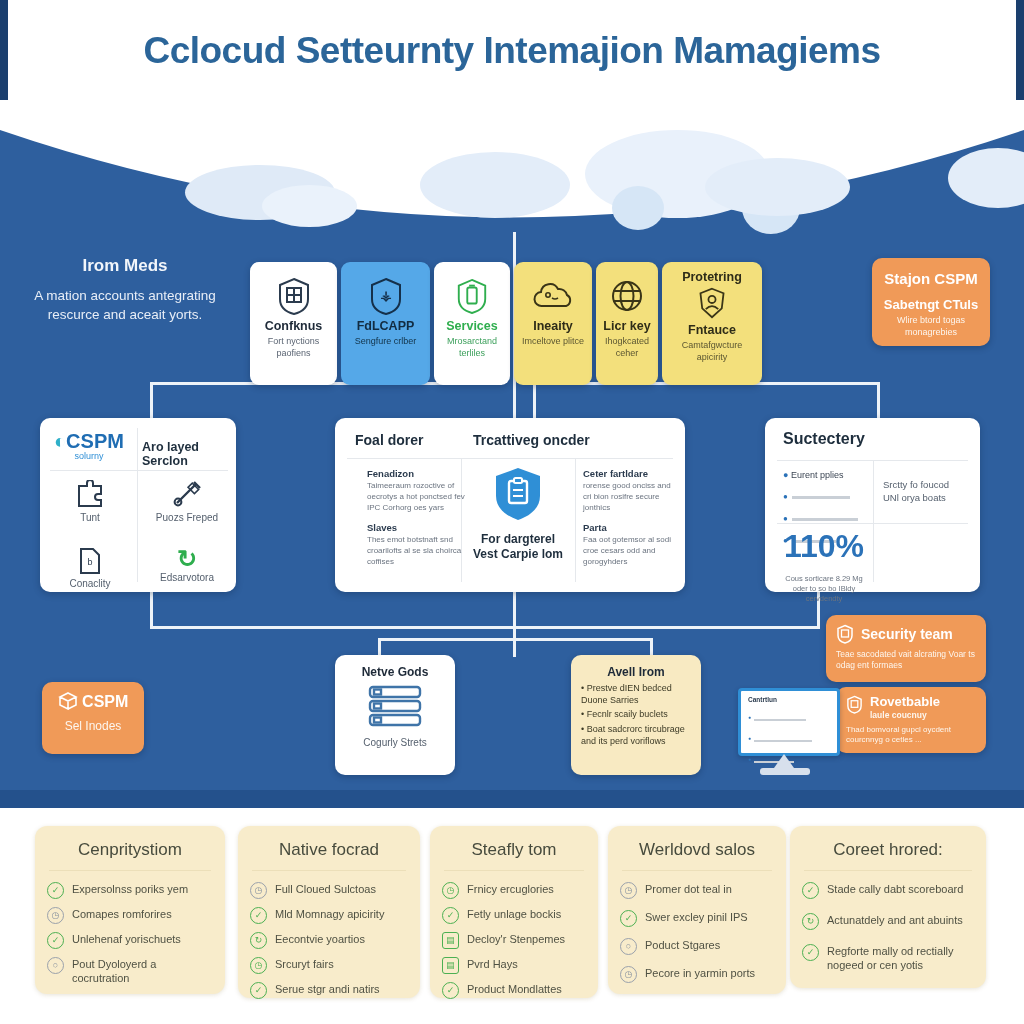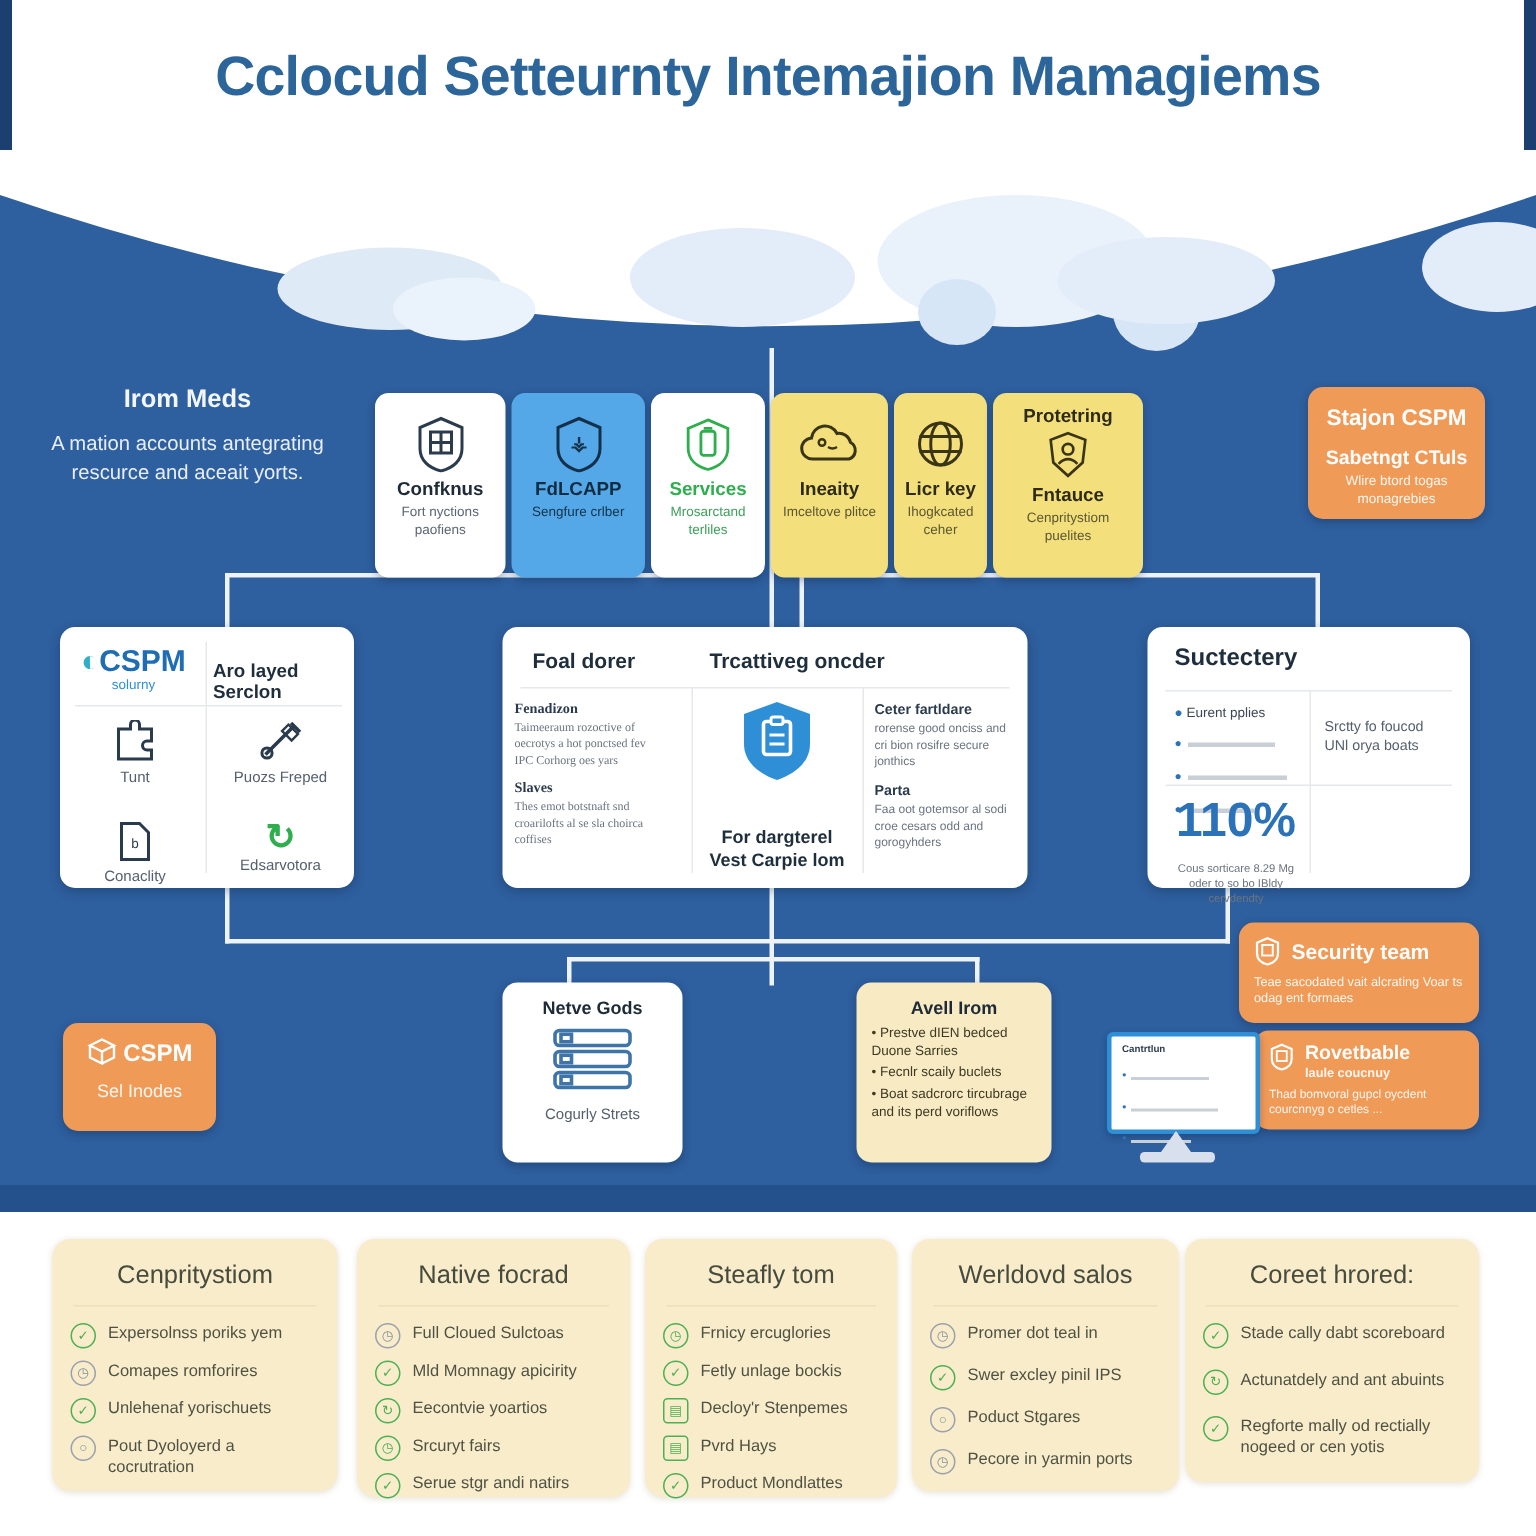--- a/index.html
+++ b/index.html
@@ -161,21 +161,21 @@
   <div class="tcard tc-yellow has-hd" style="left:662px;width:100px;">
     <div class="hd">Protetring</div>
     <div class="ic">
       <svg width="32" height="32" viewBox="0 0 36 36">
           <path d="M18 2 L31 7 L29 24 L18 34 L7 24 L5 7 Z" fill="none" stroke="#3a3517" stroke-width="2"></path>
           <circle cx="18" cy="14" r="4" fill="none" stroke="#3a3517" stroke-width="2"></circle>
           <path d="M11 25 q7 -7 14 0" fill="none" stroke="#3a3517" stroke-width="2"></path>
         </svg>
     </div>
     <div class="t">Fntauce</div>
-    <div class="s">Cenpritystiom puelites</div>
+    <div class="s">Camtafgwcture apicirity</div>
   </div>
 
   <div class="ocard" style="left:872px;top:258px;width:118px;height:88px;text-align:center;">
     <div style="font-size:15px;font-weight:bold;margin-top:12px;">Stajon CSPM</div>
     <div style="font-size:13px;font-weight:bold;margin-top:10px;">Sabetngt CTuls</div>
     <div class="wtxt" style="font-size:9px;line-height:1.3;margin-top:3px;padding:0 10px;">Wlire btord togas monagrebies</div>
   </div>
 
   <div class="panel" style="left:40px;width:196px;">
     <div class="abs" style="left:14px;top:12px;">
@@ -213,36 +213,36 @@
     </div>
   </div>
 
   <div class="panel" style="left:335px;width:350px;">
     <div class="abs ph" style="left:20px;top:14px;font-size:14px;">Foal dorer</div>
     <div class="abs ph" style="left:138px;top:14px;font-size:14px;">Trcattiveg oncder</div>
     <div class="div-h" style="left:12px;top:40px;width:326px;"></div>
     <div class="div-v" style="left:126px;top:40px;height:124px;"></div>
     <div class="div-v" style="left:240px;top:40px;height:124px;"></div>
 
-    <div class="abs" style="left:8px;top:50px;width:100px;font-family:Liberation Serif, serif;">
+    <div class="abs" style="left:32px;top:50px;width:100px;">
       <div class="phead-sm">Fenadizon</div>
       <div class="ptxt">Taimeeraum rozoctive of oecrotys a hot ponctsed fev IPC Corhorg oes yars</div>
       <div class="phead-sm" style="margin-top:9px;">Slaves</div>
       <div class="ptxt">Thes emot botstnaft snd croarilofts al se sla choirca coffises</div>
     </div>
 
     <div class="abs" style="left:132px;top:48px;width:102px;text-align:center;">
       <svg width="52" height="56" viewBox="0 0 52 56">
           <path d="M26 2 L48 10 V30 C48 42 38 50 26 54 C14 50 4 42 4 30 V10 Z" fill="#2f8fd6"></path>
           <rect x="17" y="15" width="18" height="22" rx="2" fill="none" stroke="#fff" stroke-width="2.4"></rect>
           <rect x="22" y="12" width="8" height="5" rx="1.5" fill="#2f8fd6" stroke="#fff" stroke-width="2"></rect>
           <line x1="21" y1="24" x2="31" y2="24" stroke="#fff" stroke-width="2"></line>
           <line x1="21" y1="30" x2="31" y2="30" stroke="#fff" stroke-width="2"></line>
         </svg>
-      <div style="font-size:12px;font-weight:bold;color:#1e2e3d;line-height:1.25;margin-top:24px;">For dargterel Vest Carpie lom</div>
+      <div style="font-size:12px;font-weight:bold;color:#1e2e3d;line-height:1.25;margin-top:6px;">For dargterel Vest Carpie lom</div>
     </div>
 
     <div class="abs" style="left:248px;top:50px;width:92px;">
       <div class="phead-sm">Ceter fartldare</div>
       <div class="ptxt">rorense good onciss and cri bion rosifre secure jonthics</div>
       <div class="phead-sm" style="margin-top:9px;">Parta</div>
       <div class="ptxt">Faa oot gotemsor al sodi croe cesars odd and gorogyhders</div>
     </div>
   </div>
 

